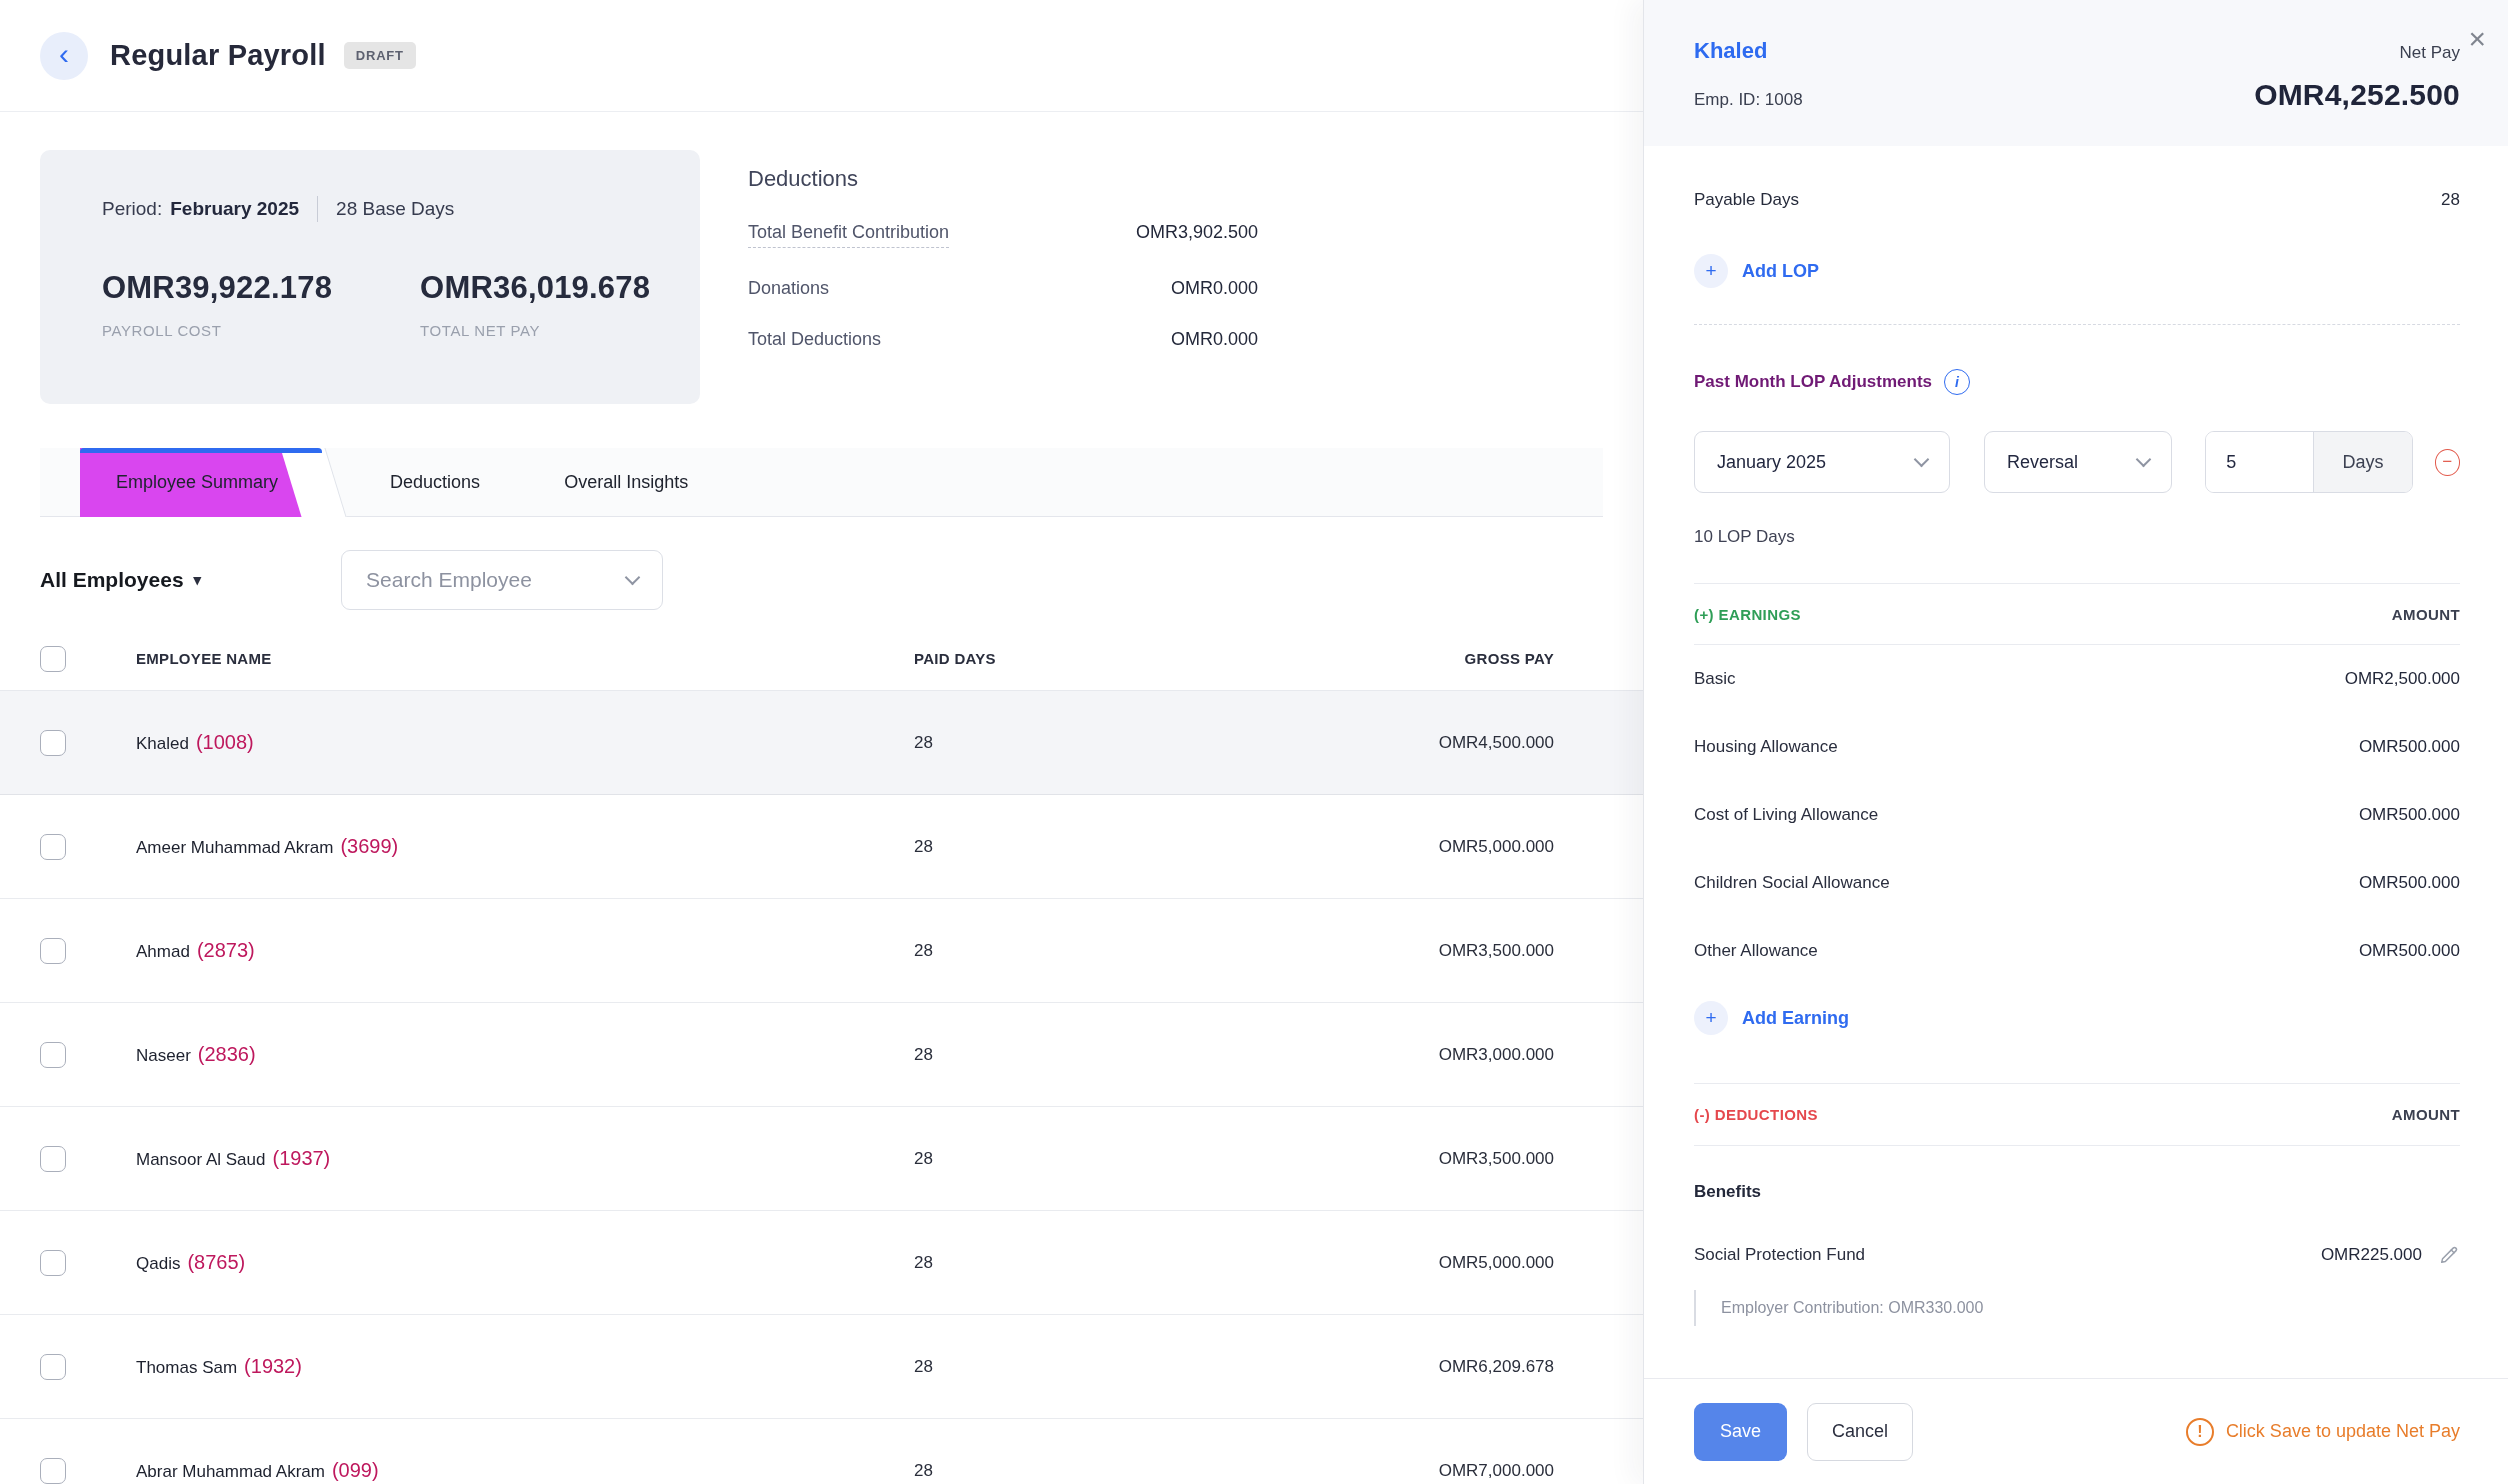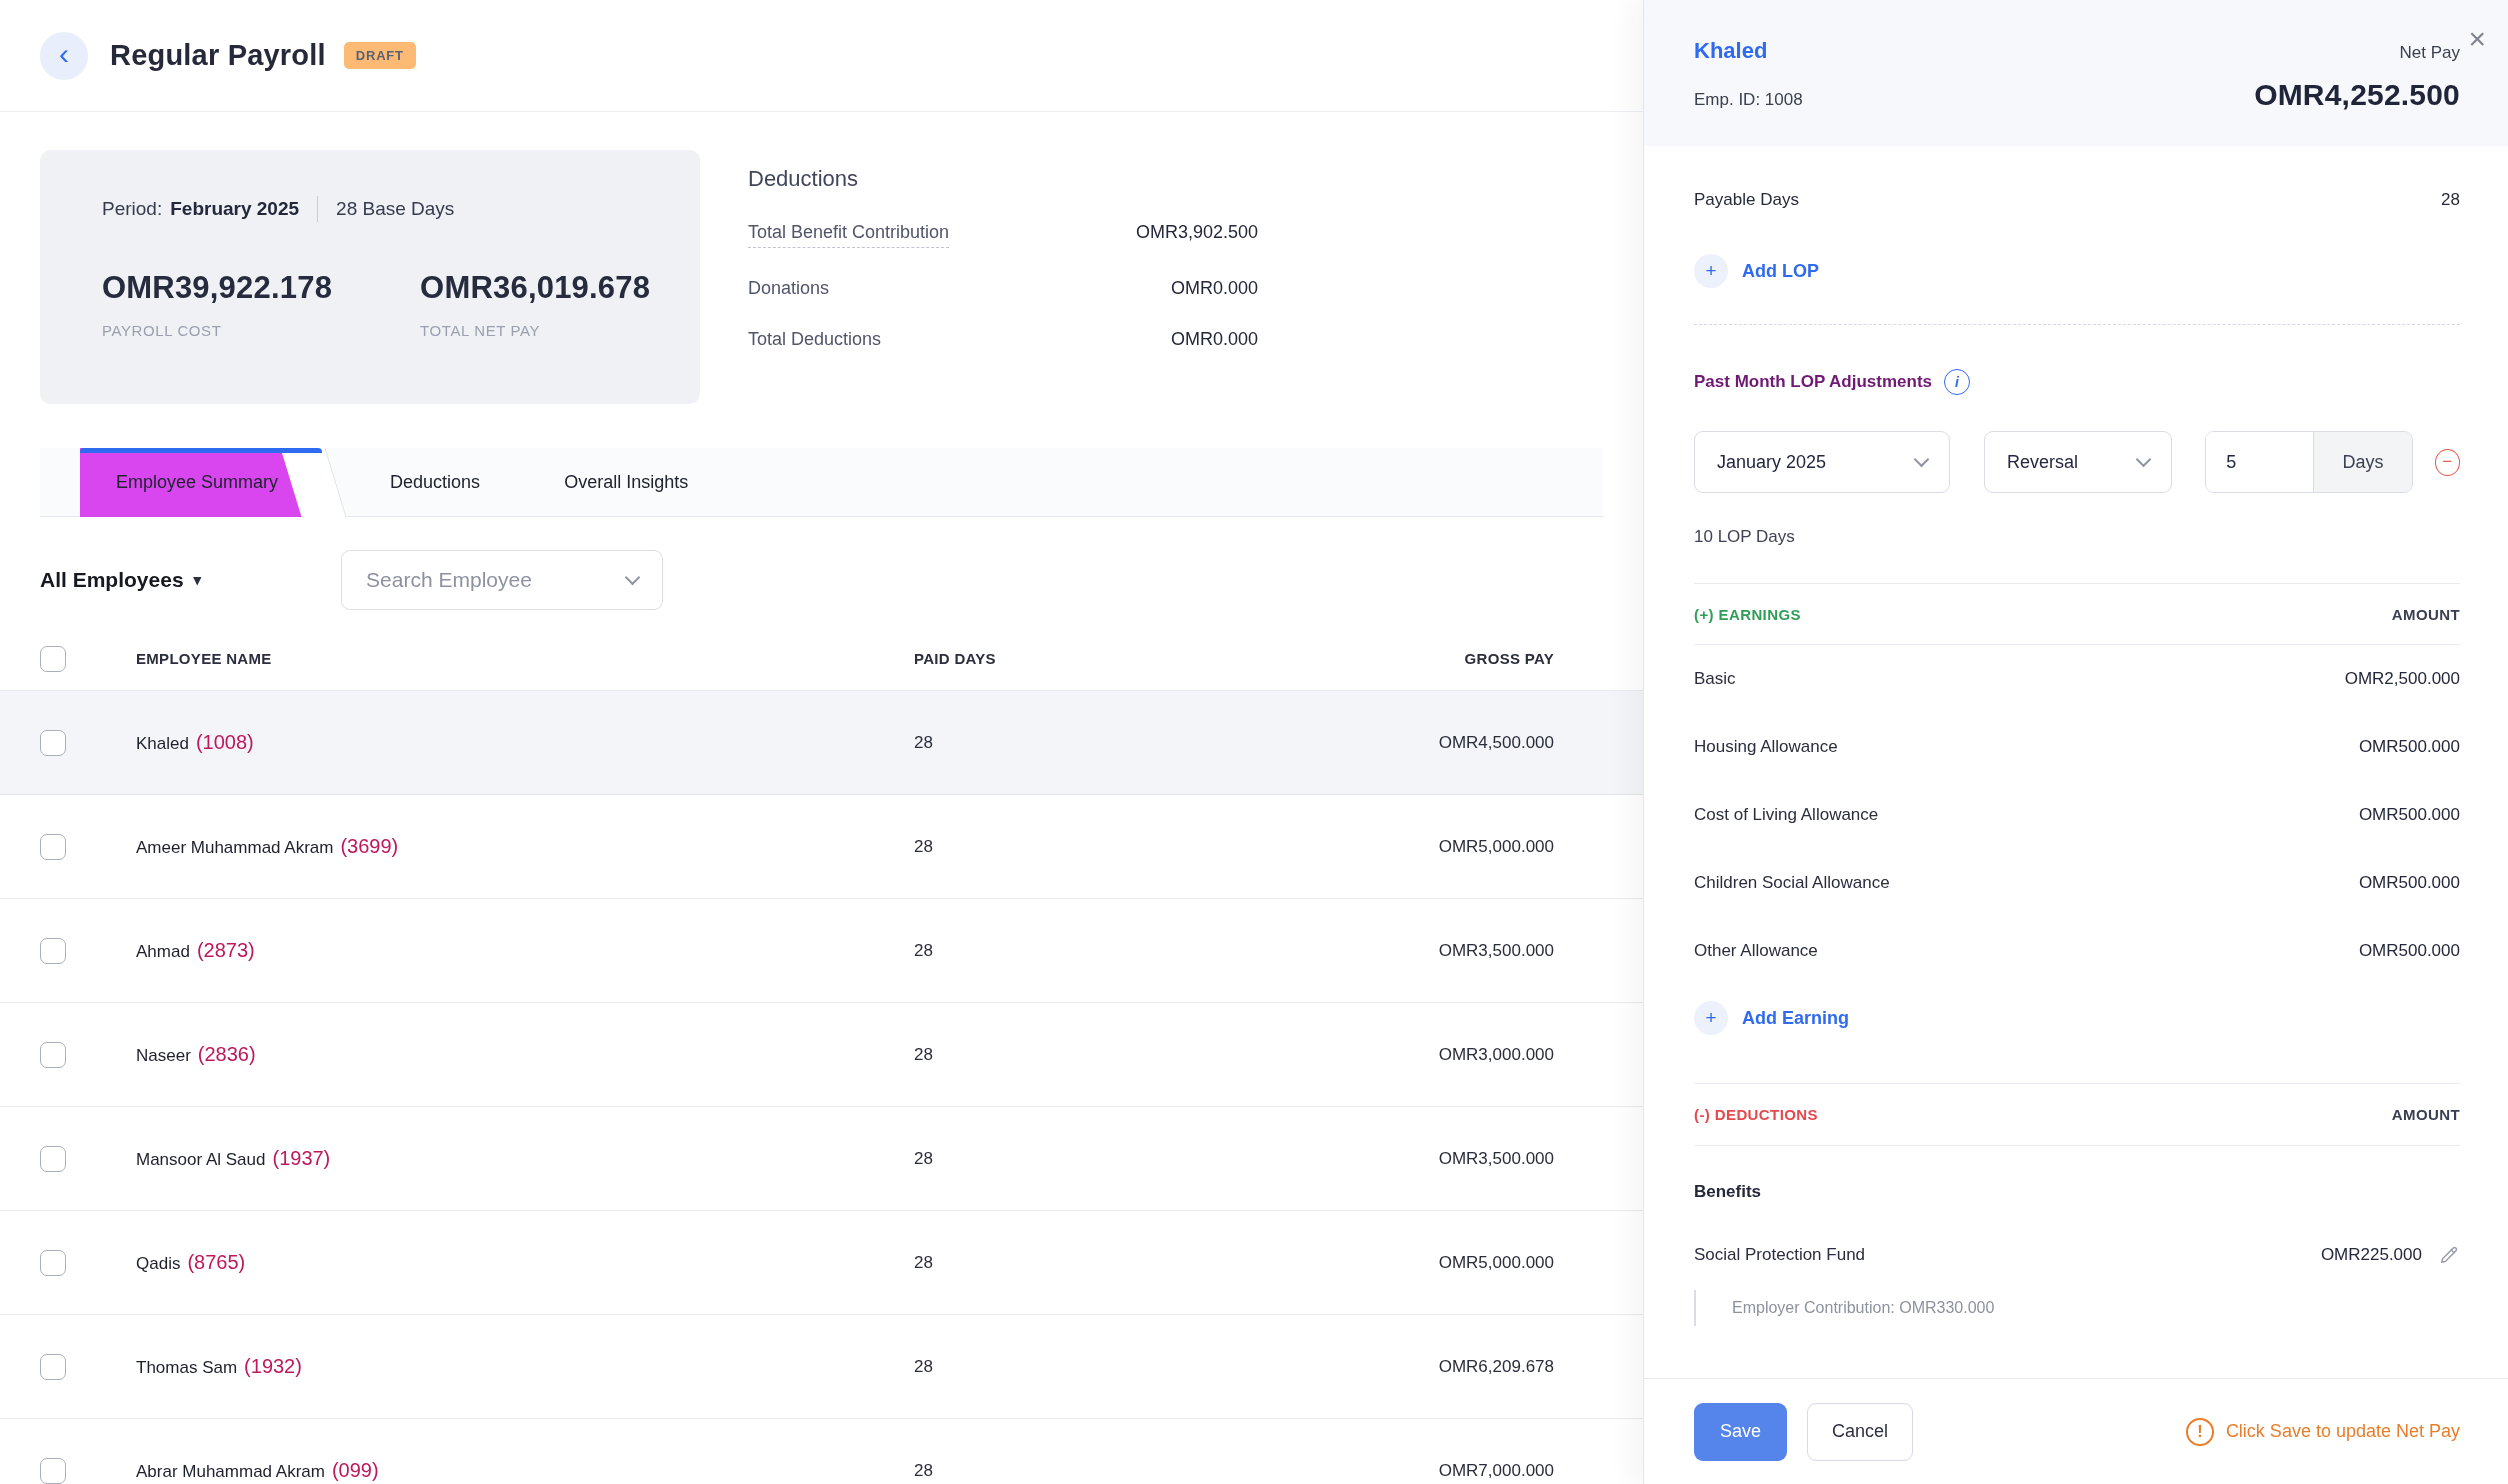--- a/index.html
+++ b/index.html
@@ -10,21 +10,21 @@
   }
   .app { position:relative; width:2508px; height:1484px; }
 
   
   .main { position:absolute; left:0; top:0; width:1643px; height:1484px; overflow:hidden; background:#fff; }
 
   .page-header { height:112px; display:flex; align-items:center; padding:0 40px; border-bottom:1px solid #eceef2; }
   .back-btn { width:48px; height:48px; border-radius:50%; background:#e8eefb; color:#2f6bf0;
     display:flex; align-items:center; justify-content:center; font-size:30px; line-height:1; cursor:pointer; padding-bottom:4px; }
   .page-title { font-size:29px; font-weight:700; color:#26293a; margin-left:22px; letter-spacing:.2px; }
-  .draft-badge { margin-left:18px; background:#fdba74; color:#5d6170; font-size:13px; font-weight:700;
+  .draft-badge { margin-left:18px; background:#e5e5e5; color:#5d6170; font-size:13px; font-weight:700;
     letter-spacing:.8px; padding:6px 12px; border-radius:5px; }
 
   .content { padding:0 40px; }
 
   .summary-row { display:flex; margin-top:38px; }
   .summary-card { width:660px; height:254px; background:#eff1f5; border-radius:10px; padding:46px 40px 0 62px; }
   .period-line { display:flex; align-items:center; font-size:19px; color:#363b4e; }
   .period-line .bold { font-weight:700; color:#23283c; margin-left:8px; }
   .vdivider { width:1px; height:26px; background:#c8ccd6; margin:0 18px; }
   .amounts { display:flex; margin-top:48px; }
@@ -129,21 +129,21 @@
   .pitem:first-of-type { margin-top:2px; }
   .pitem-label { font-size:17px; color:#2a2e3e; line-height:1.55; }
   .pitem-value { font-size:17px; color:#23283a; display:flex; align-items:center; }
   .narrow { max-width:200px; }
   .plain-div { border-top:1px solid #e9ebf0; margin-top:28px; }
   .sec-header.ded { border-top:none; margin-top:0; }
 
   .benefits-title { font-size:17px; font-weight:700; color:#23283a; margin-top:36px; }
   .spf-row { display:flex; justify-content:space-between; align-items:center; margin-top:40px; }
   .edit-icon { margin-left:16px; cursor:pointer; display:flex; }
-  .employer-note { margin-top:22px; border-left:2px solid #d9dce3; padding-left:36px; font-size:16px;
+  .employer-note { margin-top:22px; border-left:2px solid #d9dce3; padding-left:25px; font-size:16px;
     color:#8d92a0; line-height:2.2; }
 
   .panel-footer { flex:none; height:106px; border-top:1px solid #e9eaef; display:flex; align-items:center;
     padding:0 48px 0 50px; }
   .save-btn { background:#5585ea; color:#fff; font-size:18px; border:none; border-radius:9px; padding:0 26px;
     height:58px; cursor:pointer; font-family:"Liberation Sans", sans-serif; }
   .cancel-btn { background:#fff; color:#2c3040; font-size:18px; border:1px solid #d6d9e0; border-radius:9px;
     padding:0 24px; height:58px; margin-left:20px; cursor:pointer; font-family:"Liberation Sans", sans-serif; }
   .warn { margin-left:auto; display:flex; align-items:center; color:#e87d2b; }
   .warn-icon { width:28px; height:28px; border-radius:50%; border:2px solid #e87d2b; font-size:16px; font-weight:700;

